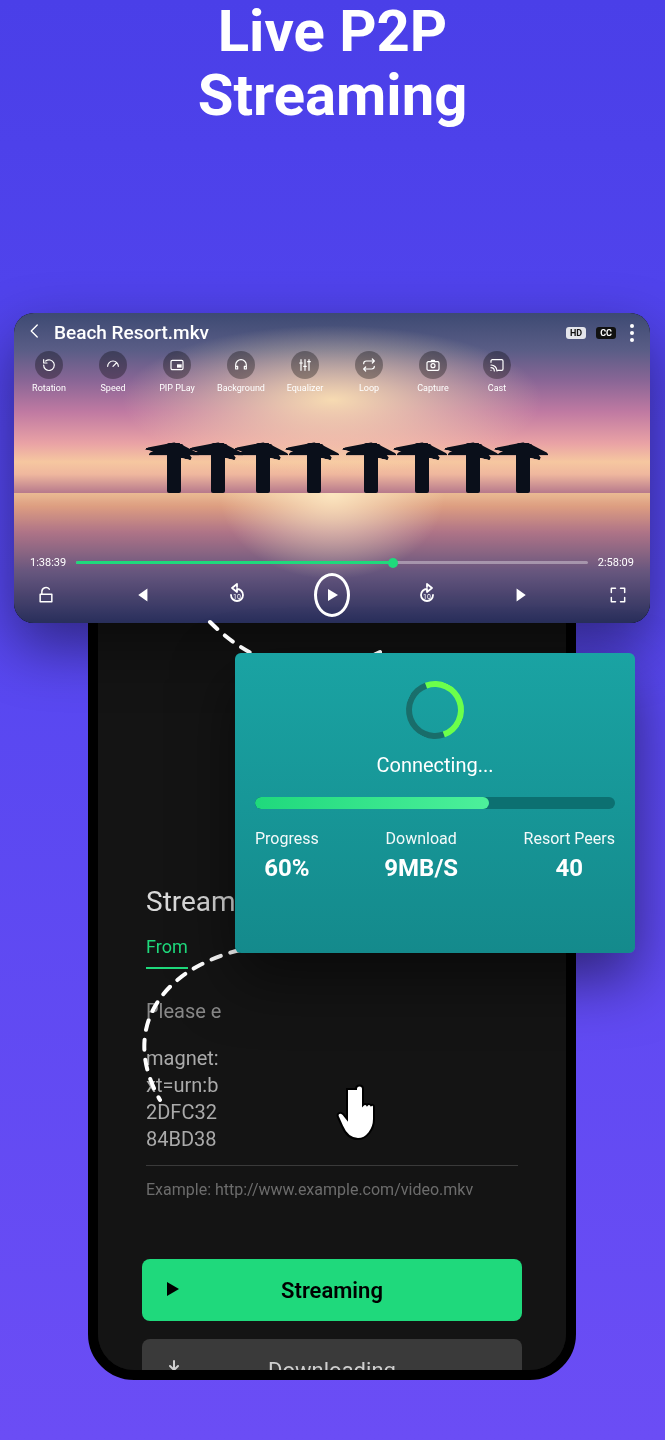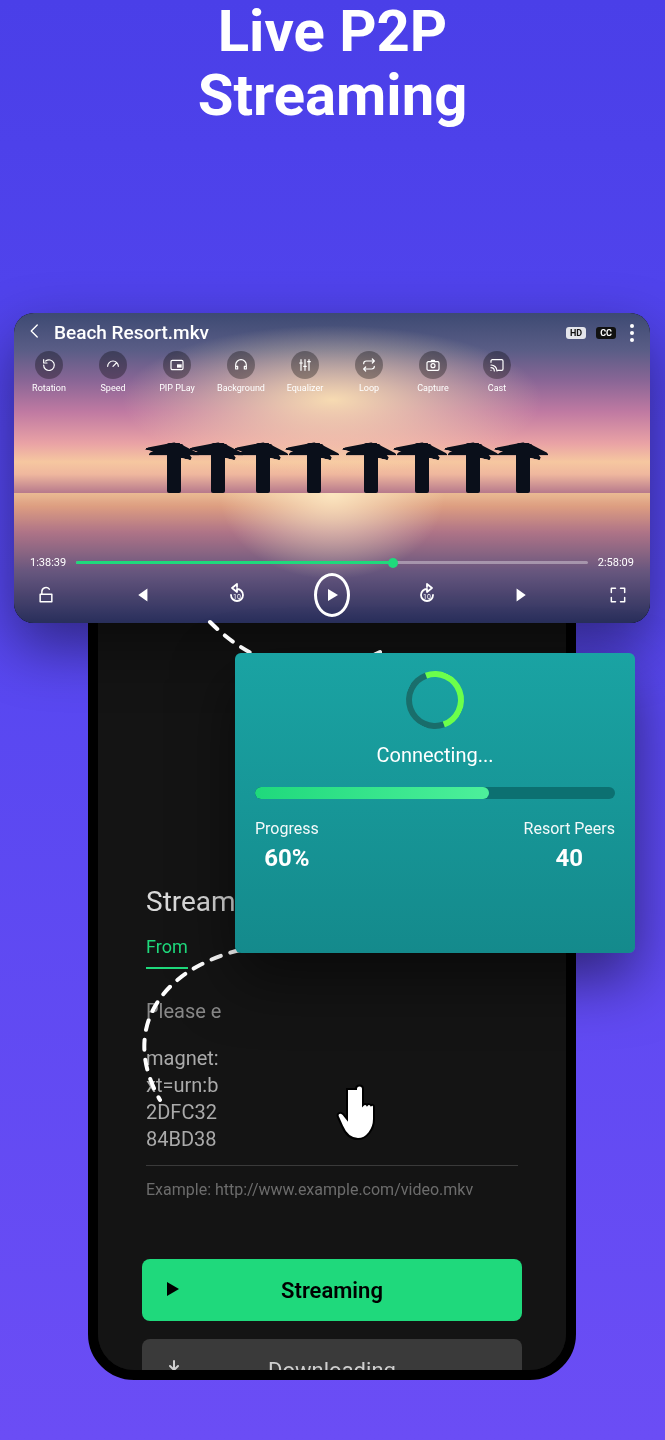--- a/index.html
+++ b/index.html
@@ -90,21 +90,21 @@
   .btns { margin:60px 32px 0 32px;}
   .btn { width:100%; height:62px; border-radius:8px; display:flex; align-items:center; justify-content:center; gap:18px; font-size:22px; position:relative;}
   .btn-stream { background:#1fd97c; color:#000; font-weight:600;}
   .btn-dl { background:#3a3a3a; color:#cfcfcf; margin-top:18px;}
   .btn .lead-ico { position:absolute; left:22px; }
 
   
   .pop {
     position:absolute; left:235px; top:653px; width:400px; height:300px;
     background:linear-gradient(180deg,#1aa3a3,#148a8c); border-radius:6px;
-    box-shadow:0 26px 60px rgba(0,0,0,.5); color:#fff; padding:18px 20px 16px;
+    box-shadow:0 26px 60px rgba(0,0,0,.5); color:#fff; padding:28px 20px 16px;
   }
   .spinner { width:58px;height:58px;border-radius:50%;
     border:6px solid rgba(26,63,56,.5);
     border-top-color:#6cff4b; border-right-color:#6cff4b;
     transform:rotate(25deg);
     margin:0 auto;}
   .connecting { text-align:center; font-size:20px; margin-top:14px;}
   .pop-track { margin-top:20px; height:12px; background:#0c7071; border-radius:6px; position:relative; overflow:hidden;}
   .pop-fill { position:absolute; left:0; top:0; bottom:0; width:65%; background:linear-gradient(90deg,#1fd97c,#4df09b); border-radius:6px;}
   .pop-grid { display:flex; justify-content:space-between; margin-top:20px; text-align:center;}
@@ -332,20 +332,24 @@
   <div class="connecting">Connecting...</div>
   <div class="pop-track">
     <div class="pop-fill"></div>
   </div>
   <div class="pop-grid">
     <div>
       <div class="k">Progress</div>
       <div class="v">60%</div>
     </div>
     <div>
+      <div class="k">Download</div>
+      <div class="v">9MB/S</div>
+    </div>
+    <div>
       <div class="k">Resort Peers</div>
       <div class="v">40</div>
     </div>
   </div>
 </div>
 
 <svg class="hand" viewBox="0 0 48 60">
   <path d="M20 6c0-2 1.5-3.5 3.5-3.5S27 4 27 6v16c1-1 3-1.5 4 0 1-1.2 3-1.2 4 .2 1-1 3-.6 3 1.8v12c0 10-7 20-16 20-8 0-13-6-16-13l-4-9c-1.5-3 2-6 5-3l4 5V6z" fill="#fff" stroke="#000" stroke-width="2"></path>
 </svg>
 

